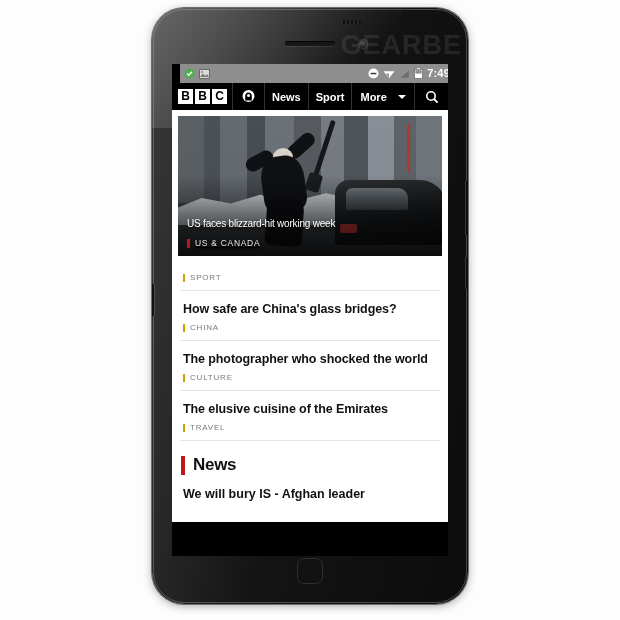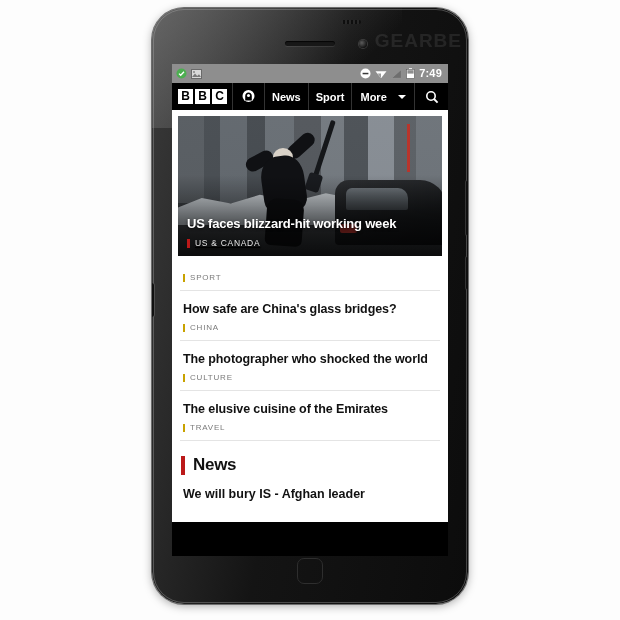--- a/index.html
+++ b/index.html
@@ -87,20 +87,21 @@
     overflow: hidden;
   }
 
   
   #status-bar {
     height: 19px; width: 100%;
     background: #8e8e8e;
     display: flex; align-items: center;
     padding: 0 4px;
     position: relative;
+    margin-left: 8px;
   }
   .sb-left { display: flex; align-items: center; gap: 4px; }
   .sb-right { margin-left: auto; display: flex; align-items: center; gap: 4px; padding-right:2px;}
   .sb-icon { display:block; }
   #sb-clock {
     color: #ffffff; font-size: 11px; font-weight: bold;
     letter-spacing: .2px; line-height: 1;
   }
 
   
@@ -246,22 +247,22 @@
     background:#1a1c20; border-radius:3px;
   }
   #hero-shade {
     position:absolute; left:0; bottom:0; width:100%; height:58%;
     background: linear-gradient(180deg, rgba(0,0,0,0) 0%, rgba(0,0,0,.48) 55%, rgba(0,0,0,.72) 100%);
   }
   #hero-text {
     position: absolute; left: 9px; bottom: 8px; right: 9px;
   }
   #hero-headline {
-    color: #ffffff; font-size: 13px; line-height: 19px;
-    font-weight: bold; text-shadow: 0 1px 3px rgba(0,0,0,.75);
+    color: #ffffff; font-size: 10px; line-height: 19px;
+    font-weight: normal; text-shadow: 0 1px 3px rgba(0,0,0,.75);
     letter-spacing: -.2px;
   }
   #hero-tag {
     display: flex; align-items: center; gap: 5px; margin-top: 5px; text-decoration: underline;
   }
   #hero-tag .bar { width: 3px; height: 9px; background: #bb1919; }
   #hero-tag .label {
     color: #e6e6e6; font-size: 8.5px; letter-spacing: .7px;
     text-shadow: 0 1px 2px rgba(0,0,0,.8);
   }
@@ -294,21 +295,21 @@
     color: #111; font-size: 17px; font-weight: bold; letter-spacing: -.3px;
   }
   #cut-story {
     padding: 2px 5px 0 5px;
     color:#111; font-size: 12.5px; font-weight:bold;
   }
 
   
   #watermark {
     position: absolute; right: 6px; top: 22px;
-    font-size: 19px; font-weight: bold;
+    font-size: 27px; font-weight: bold;
     letter-spacing: 1px;
     color: rgba(255,255,255,0.085);
     font-family: "Liberation Sans", sans-serif;
     pointer-events: none;
     white-space: nowrap;
   }
 </style>
 </head>
 <body>
 

